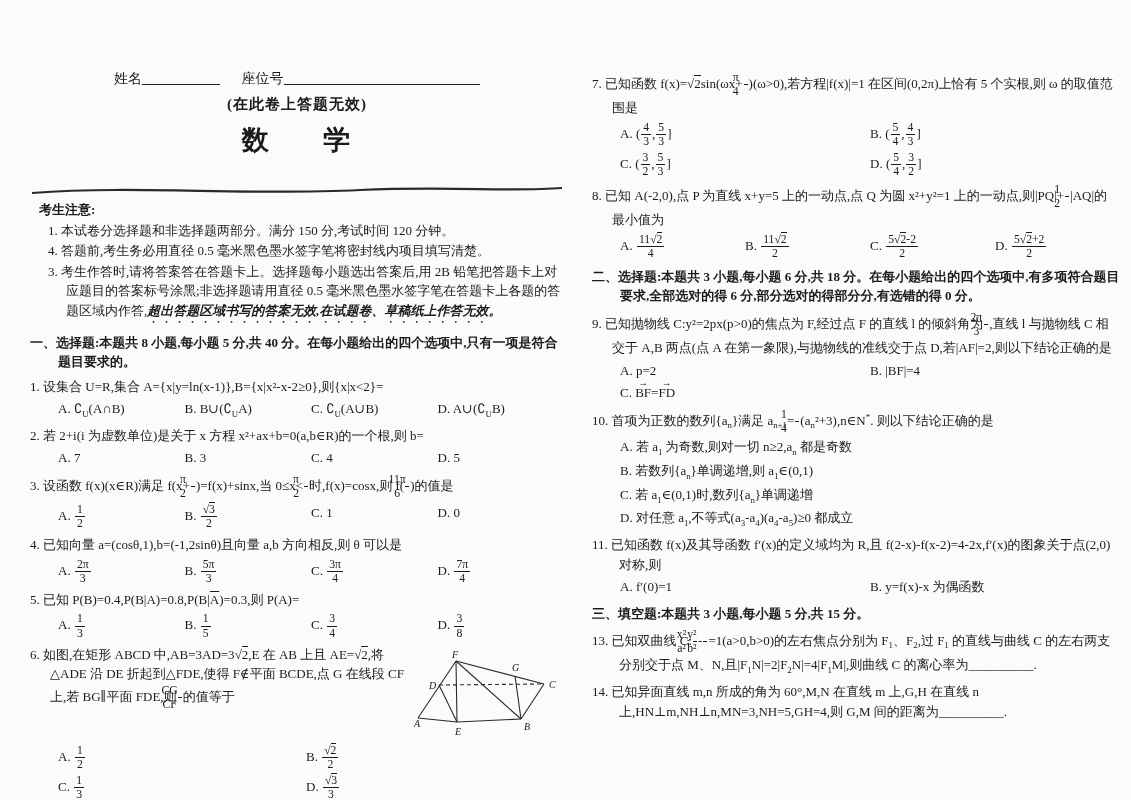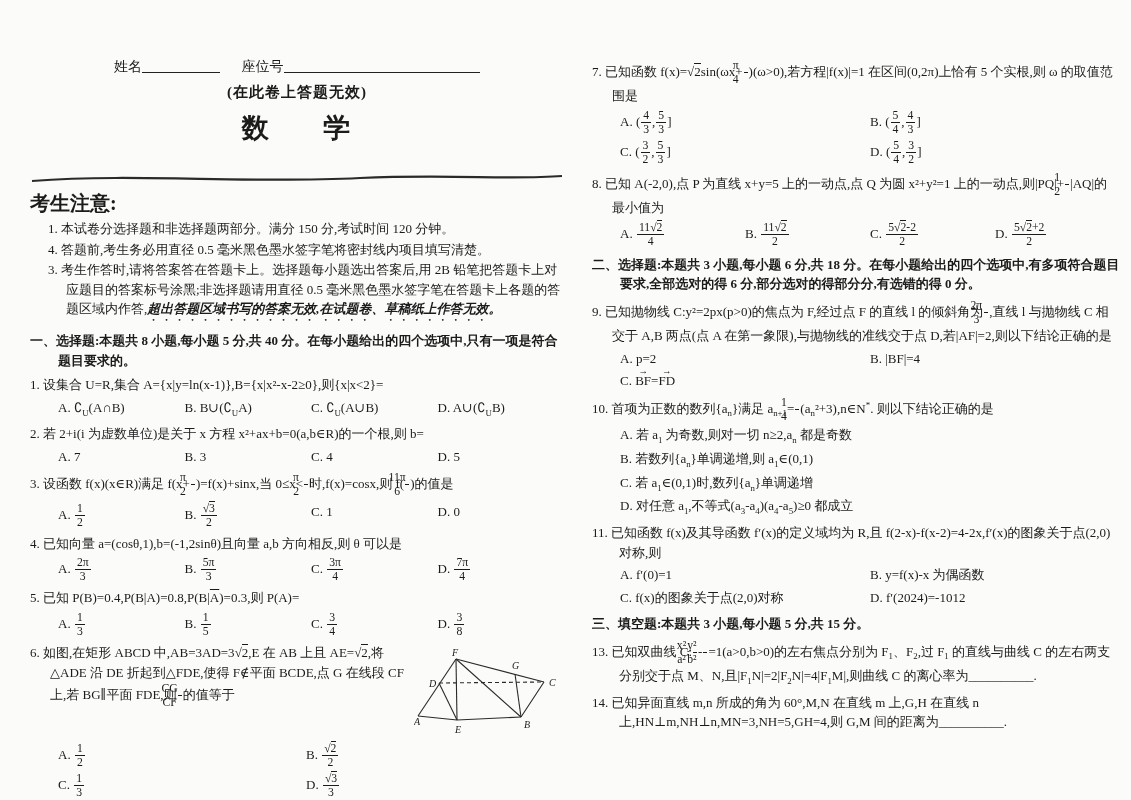--- a/index.html
+++ b/index.html
@@ -2,33 +2,33 @@
 <html><head>
 <meta charset="utf-8">
 <style>
   html,body{margin:0;padding:0;}
   body{
     width:1131px;height:800px;position:relative;overflow:hidden;
     background:#fbfbf9;color:#1b1b1b;
     font-family:"Liberation Serif","DejaVu Serif",serif;
     font-size:13px;line-height:1.5;
   }
-  .page{position:absolute;top:0;}
+  .page{position:absolute;top:12px;}
   #page1{left:30px;width:534px;padding-top:56px;}
   #page2{left:592px;width:528px;padding-top:54px;}
 
   .hdr-line{margin-left:84px;font-size:14px;}
   .blank{display:inline-block;border-bottom:1.3px solid #222;height:14px;vertical-align:-2px;}
   .w75{width:78px;margin-right:18px;}
   .w200{width:196px;}
   .invalid{text-align:center;font-weight:bold;font-size:15px;margin-top:4px;letter-spacing:1px;}
   .title{text-align:center;font-weight:bold;font-size:27px;margin-top:4px;white-space:pre;letter-spacing:2px;}
   .wavy{display:block;margin-top:22px;}
 
-  .notice-t{font-weight:bold;font-size:20px;margin-top:2px;}
+  .notice-t{font-weight:bold;font-size:13px;margin-top:2px;margin-left:9px;}
   .note{margin-left:18px;padding-left:18px;text-indent:-18px;margin-top:1px;}
   .emph{
     font-weight:bold;
     -webkit-text-emphasis:filled dot #1b1b1b;text-emphasis:filled dot #1b1b1b;
     -webkit-text-emphasis-position:under right;text-emphasis-position:under right;font-style:italic;
   }
   .sec{font-weight:bold;padding-left:28px;text-indent:-28px;margin-top:7px;}
   .stem{padding-left:20px;text-indent:-20px;margin-top:5px;}
   .stem.d2{padding-left:27px;text-indent:-27px;}
   .opts4{display:grid;grid-template-columns:repeat(4,1fr);padding-left:28px;margin-top:3px;}
@@ -186,23 +186,19 @@
   <div class="optline">A. 若 a<sub>1</sub> 为奇数,则对一切 n≥2,a<sub>n</sub> 都是奇数</div>
   <div class="optline">B. 若数列{a<sub>n</sub>}单调递增,则 a<sub>1</sub>∈(0,1)</div>
   <div class="optline">C. 若 a<sub>1</sub>∈(0,1)时,数列{a<sub>n</sub>}单调递增</div>
   <div class="optline">D. 对任意 a<sub>1</sub>,不等式(a<sub>3</sub>-a<sub>4</sub>)(a<sub>4</sub>-a<sub>5</sub>)≥0 都成立</div>
 
   <div class="stem d2">11. 已知函数 f(x)及其导函数 f′(x)的定义域均为 R,且 f(2-x)-f(x-2)=4-2x,f′(x)的图象关于点(2,0)对称,则</div>
   <div class="opts2">
     <span class="opt">A. f′(0)=1</span>
     <span class="opt">B. y=f(x)-x 为偶函数</span>
   </div>
-  <div class="opts2">
-    <span class="opt">C. f(x)的图象关于点(2,0)对称</span>
-    <span class="opt">D. f′(2024)=-1012</span>
-  </div>
 
   <div class="sec">三、填空题:本题共 3 小题,每小题 5 分,共 15 分。</div>
 
   <div class="stem d2">13. 已知双曲线 C:<span class="fr"><span class="nu">x²</span><span class="de">a²</span></span>-<span class="fr"><span class="nu">y²</span><span class="de">b²</span></span>=1(a&gt;0,b&gt;0)的左右焦点分别为 F<sub>1</sub>、F<sub>2</sub>,过 F<sub>1</sub> 的直线与曲线 C 的左右两支分别交于点 M、N,且|F<sub>1</sub>N|=2|F<sub>2</sub>N|=4|F<sub>1</sub>M|,则曲线 C 的离心率为__________.</div>
   <div class="stem d2">14. 已知异面直线 m,n 所成的角为 60°,M,N 在直线 m 上,G,H 在直线 n 上,HN⊥m,NH⊥n,MN=3,NH=5,GH=4,则 G,M 间的距离为__________.</div>
 
 </div>
 
 </body></html>

